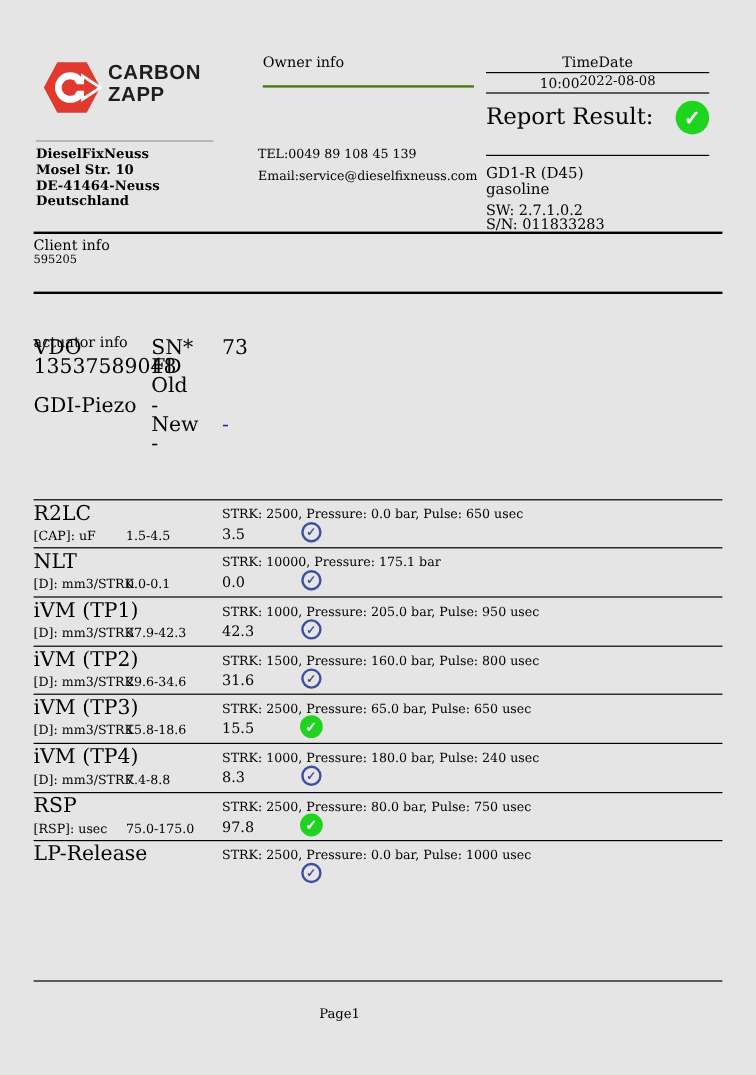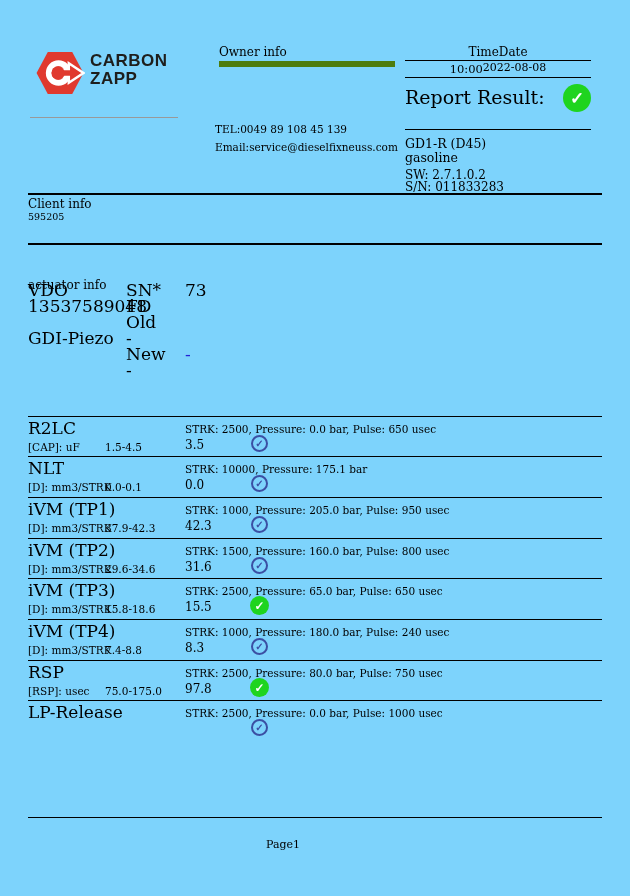--- a/index.html
+++ b/index.html
@@ -1,26 +1,26 @@
 <!DOCTYPE html>
 <html><head>
 <meta charset="utf-8">
 <style>
   html,body{margin:0;padding:0;background:#fff;}
   .page{
-    position:relative;width:630px;height:896px;background:#7dd3fc;overflow:hidden;
+    position:relative;width:630px;height:896px;background:#e5e5e5;overflow:hidden;
     font-family:"DejaVu Serif", serif;color:#000;
   }
   
   .logo-mark{position:absolute;left:36px;top:51px;}
   .logo-text{position:absolute;left:90px;top:52px;font-family:"Liberation Sans",sans-serif;
     font-weight:bold;font-size:17px;line-height:18px;letter-spacing:0.5px;color:#1e1e1c;}
   
-  .owner-block{position:absolute;left:219px;top:45px;width:176px;border-bottom:6px solid #4d7c0f;
-    font-size:12px;padding-bottom:2px;}
+  .owner-block{position:absolute;left:219px;top:45px;width:176px;border-bottom:2px solid #4d7c0f;
+    font-size:12px;padding-bottom:12px;}
   .td-row{position:absolute;left:405px;width:186px;display:flex;justify-content:center;
     border-bottom:1px solid #000;font-size:12px;padding-bottom:1px;}
   .td-labels{top:45px;}
   .td-values{top:62px;font-size:11.5px;}
   .td-values .date-val{font-size:11px;position:relative;top:-1px;}
   .report-result{position:absolute;left:405px;top:86px;font-size:19px;}
   .result-icon{position:absolute;left:563px;top:84px;width:28px;height:28px;border-radius:50%;
     background:#1fd41f;color:#fff;display:flex;align-items:center;justify-content:center;
     font-size:17px;font-weight:bold;font-family:"Liberation Sans",sans-serif;}
   
@@ -81,20 +81,26 @@
     <span>10:00</span>
     <span class="date-val">2022-08-08</span>
   </div>
 
   <div class="report-result">Report Result:</div>
   <span class="result-icon">
     <span>✓</span>
   </span>
 
   <div class="addr-line"></div>
+  <div class="address">
+    <div>DieselFixNeuss</div>
+    <div>Mosel Str. 10</div>
+    <div>DE-41464-Neuss</div>
+    <div>Deutschland</div>
+  </div>
 
   <div class="contact">
     <div>TEL:0049 89 108 45 139</div>
     <div class="email">Email:service@dieselfixneuss.com</div>
   </div>
 
   <div class="device-line"></div>
   <div class="device">
     <div>GD1-R (D45)</div>
     <div>gasoline</div>

